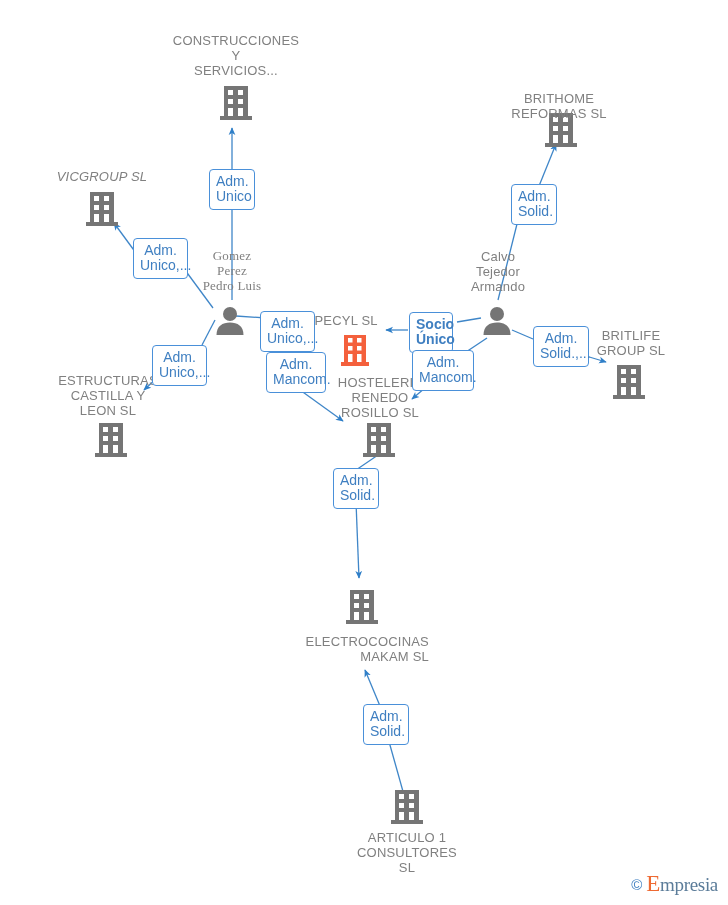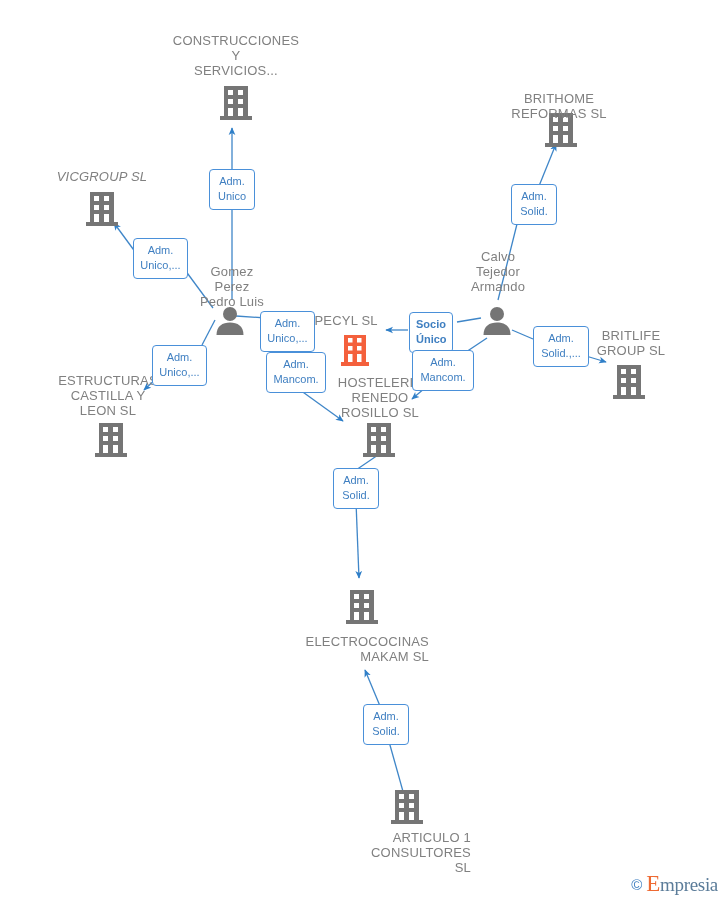--- a/index.html
+++ b/index.html
@@ -33,21 +33,21 @@
     position: absolute;
   }
   .ico svg { display: block; }
   
   .badge {
     position: absolute;
     border: 1.4px solid #4a90d9;
     border-radius: 4px;
     background: #ffffff;
     color: #3f7fc1;
-    font-size: 11px;
+    font-size: 14px;
     line-height: 15px;
     text-align: center;
     padding: 4px 6px 5px 6px;
     font-family: "Liberation Sans", sans-serif;
     white-space: pre-line;
     box-sizing: border-box;
   }
   
   #edges {
     position: absolute;
@@ -297,21 +297,21 @@
 
   <div class="node-label" style="left:162px; top:33px; width:148px;">CONSTRUCCIONES
 Y
 SERVICIOS...</div>
 
   <div class="node-label" style="left:494px; top:77px; width:130px;margin-top:14px;">BRITHOME
 REFORMAS  SL</div>
 
   <div class="node-label" style="left:40px; top:169px; width:124px;font-style:italic;">VICGROUP  SL</div>
 
-  <div class="node-label" style="left:180px; top:264px; width:104px;">Gomez
+  <div class="node-label" style="left:180px; top:248px; width:104px;font-family:Liberation Serif, serif;">Gomez
 Perez
 Pedro Luis</div>
 
   <div class="node-label" style="left:447px; top:249px; width:102px;">Calvo
 Tejedor
 Armando</div>
 
   <div class="node-label" style="left:296px; top:313px; width:124px; text-align:left;">ANPECYL  SL</div>
 
   <div class="node-label" style="left:576px; top:328px; width:110px;">BRITLIFE
@@ -321,21 +321,21 @@
 CASTILLA Y
 LEON  SL</div>
 
   <div class="node-label" style="left:328px; top:375px; width:104px;">HOSTELERIA
 RENEDO
 ROSILLO SL</div>
 
   <div class="node-label" style="left:295px; top:634px; width:134px;text-align:right;">ELECTROCOCINAS
 MAKAM  SL</div>
 
-  <div class="node-label" style="left:343px; top:830px; width:128px;text-align:right;">ARTICULO 1
+  <div class="node-label" style="left:343px; top:830px; width:128px;">ARTICULO 1
 CONSULTORES
 SL</div>
 
   <div class="badge" style="left:209px; top:169px; width:46px;">Adm.
 Unico</div>
 
   <div class="badge" style="left:511px; top:184px; width:46px;">Adm.
 Solid.</div>
 
   <div class="badge" style="left:133px; top:238px; width:55px;">Adm.

